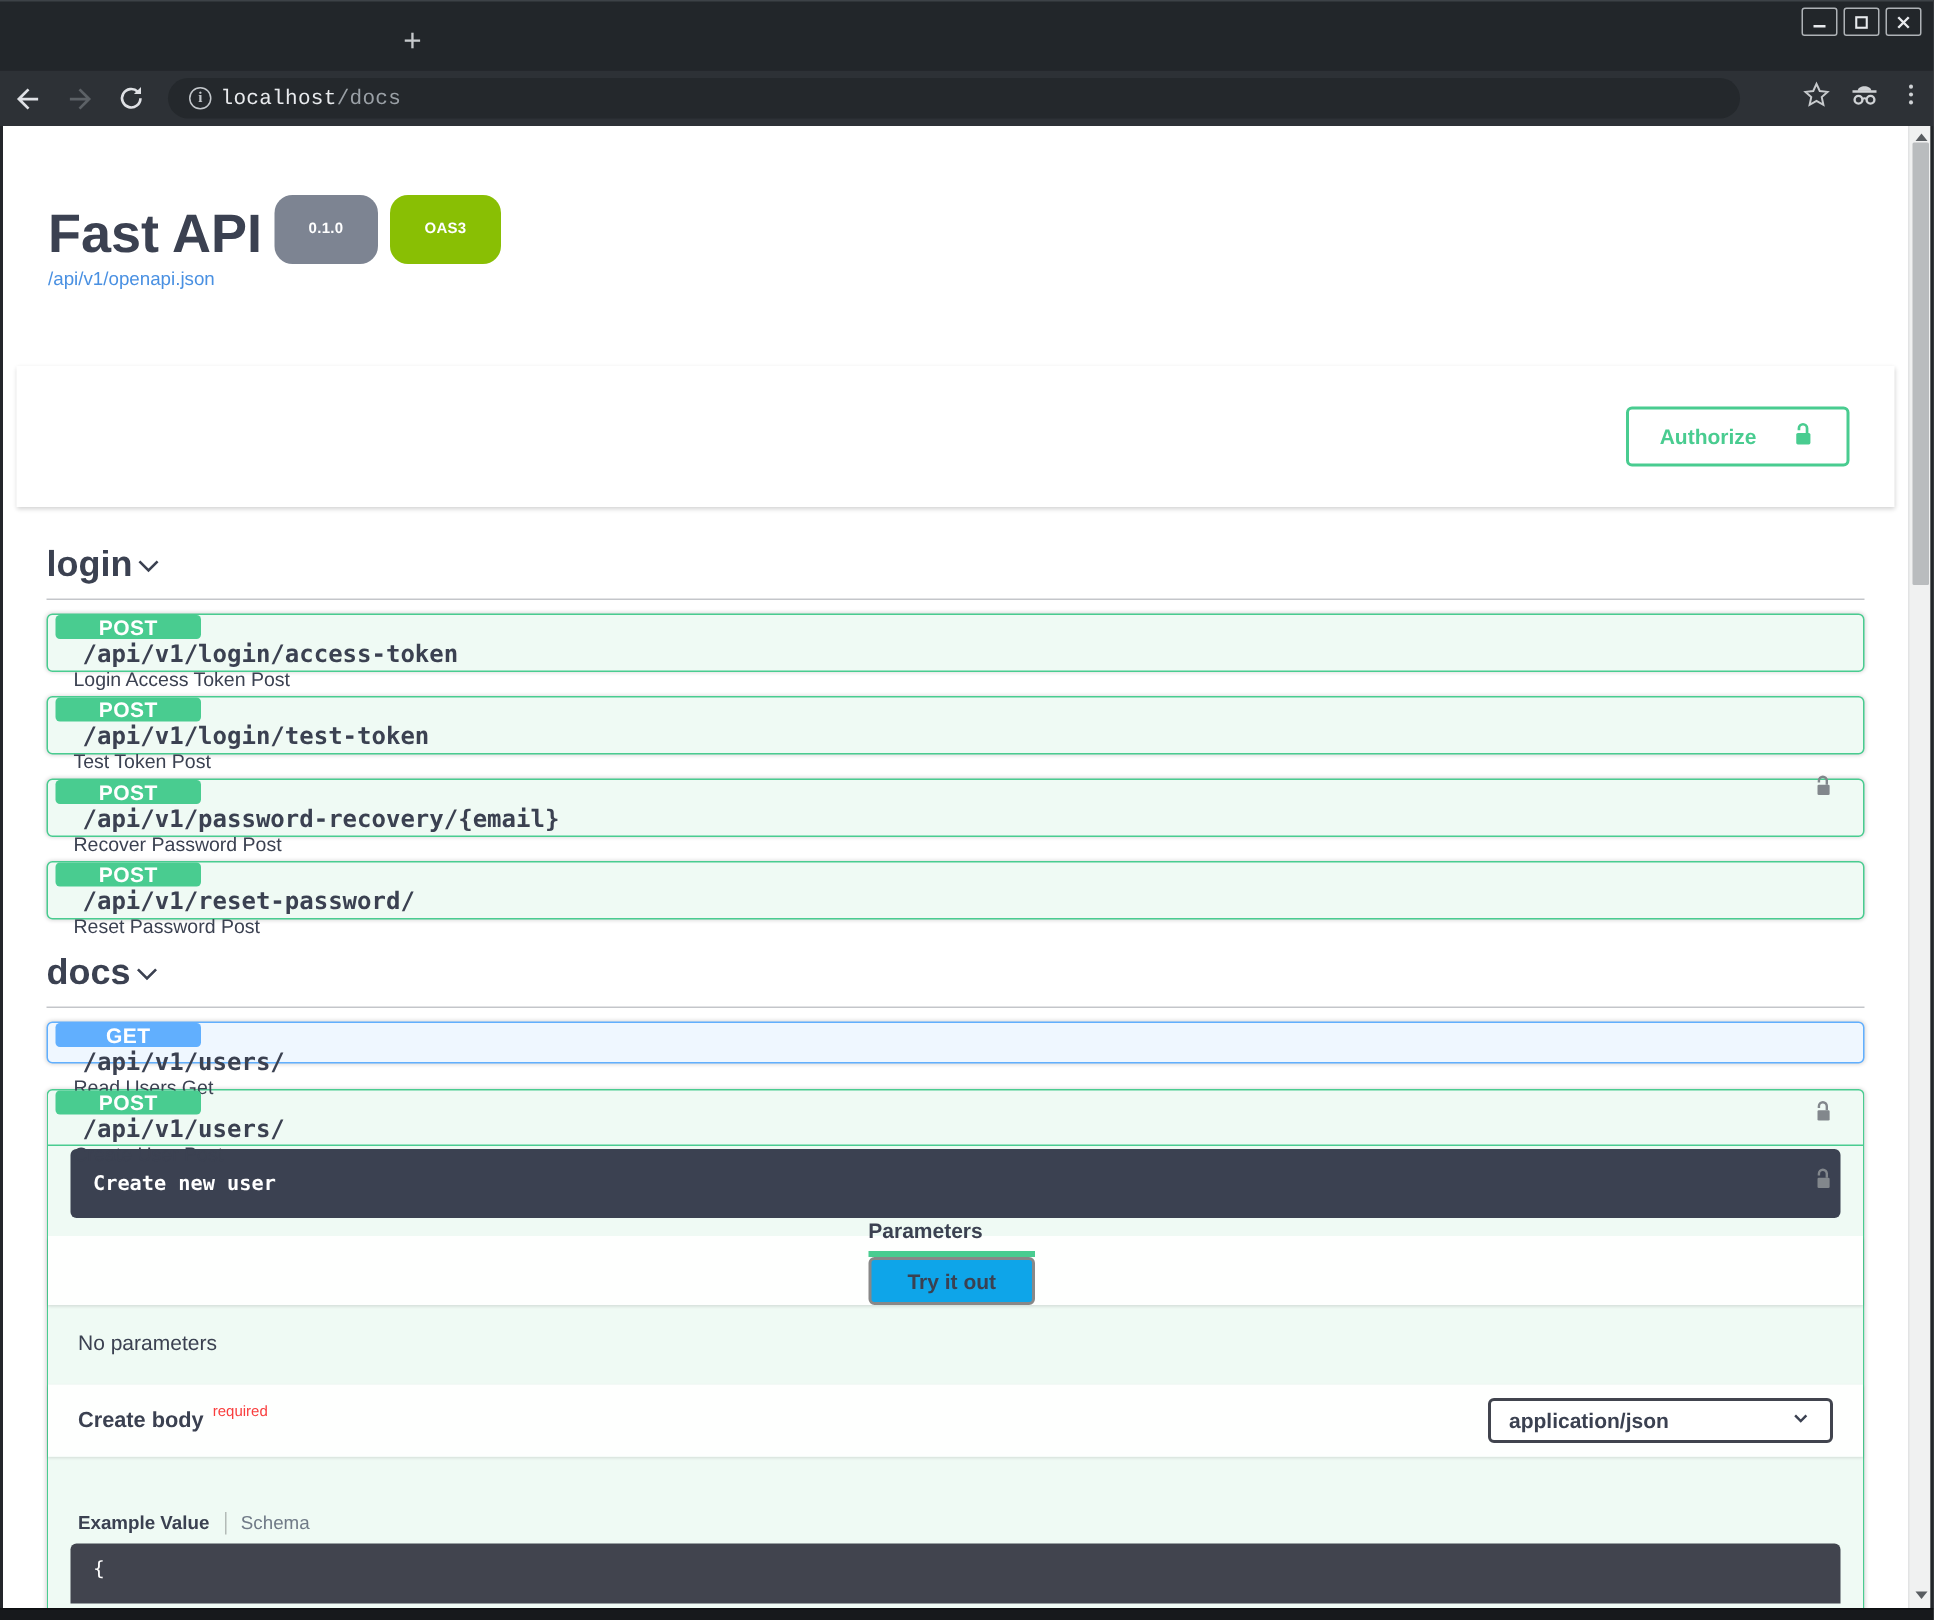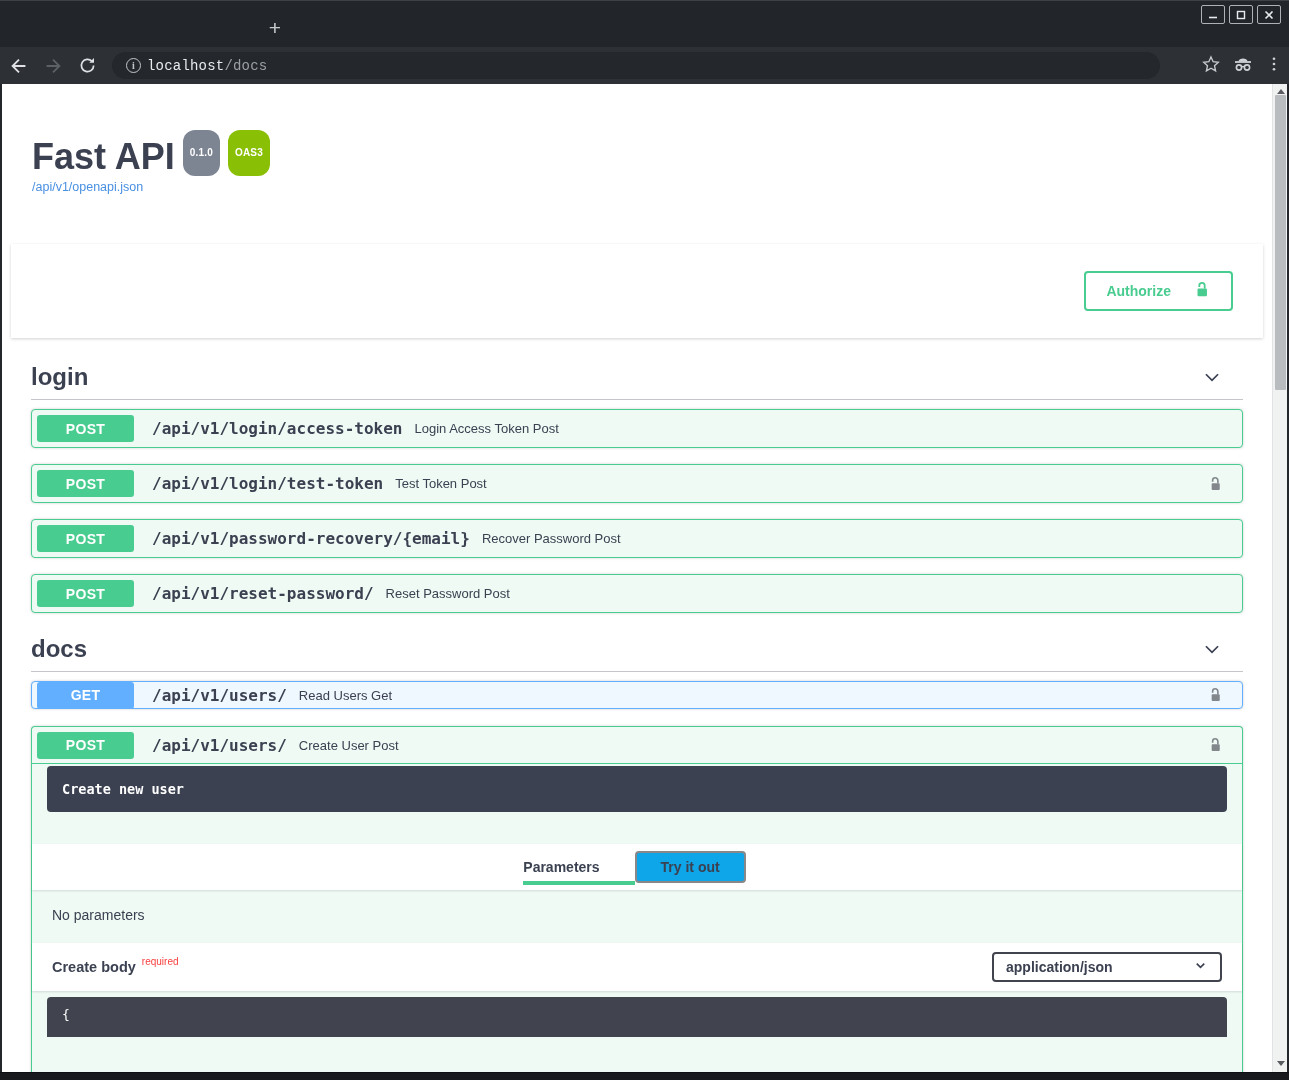--- a/index.html
+++ b/index.html
@@ -53,69 +53,69 @@
   .sb-arrow.up span { border-bottom:5px solid #595d61; }
   .sb-arrow.down span { border-top:5px solid #595d61; }
   .sb-thumb { position:absolute; left:2px; width:11px; top:11px; height:295px; background:#b9bcbe;
               border-radius:1px; }
 
   .content { width:1270px; }
 
   
   .swagger-info { padding:46px 30px 0 30px; }
   h1.api-title { font-size:36px; font-weight:bold; color:#3b4151; line-height:40px; }
-  .badge { display:inline-block; font-size:10px; font-weight:bold; color:#fff; padding:3px 7px;
+  .badge { display:inline-block; font-size:10px; font-weight:bold; color:#fff; padding:3px 23px;
            border-radius:12px; vertical-align:super; margin-left:8px; letter-spacing:.2px; }
   .badge.version { background:var(--version-gray,#7d8492); }
   .badge.oas { background:var(--oas-green,#89bf04); }
   .spec-link { display:inline-block; margin-top:3px; font-size:12.5px; color:var(--link-blue,#4990e2);
                text-decoration:none; }
 
   
   .scheme-container { margin:49px 9px 0 9px; height:94px; background:#fff;
                       box-shadow:0 1px 3px rgba(0,0,0,.18); display:flex; align-items:center;
                       justify-content:flex-end; padding-right:30px; }
   .authorize-btn { display:flex; align-items:center; gap:22px; border:2px solid var(--post-green,#49cc90);
                    border-radius:4px; background:#fff; padding:7px 20px; color:var(--post-green,#49cc90);
                    font-size:14px; font-weight:bold; font-family:"Liberation Sans",sans-serif; }
 
   .wrapper { padding:0 29px; }
 
   
-  .opblock-tag { display:flex; align-items:center; justify-content:space-between; margin-top:19px;
+  .opblock-tag { display:flex; align-items:center; margin-top:19px;
                  padding:6px 20px 8px 0; border-bottom:1px solid rgba(59,65,81,.3); }
   .opblock-tag.users { margin-top:16px; }
   .opblock-tag h3 { font-size:24px; font-weight:600; color:#3b4151; }
 
   
   .opblock { border-radius:4px; margin-top:16px; box-shadow:0 0 3px rgba(0,0,0,.19); }
   .opblock.first { margin-top:9px; }
   .opblock.post { background:#effaf4; border:1px solid var(--post-green,#49cc90); }
   .opblock.get  { background:#eff7ff; border:1px solid var(--get-blue,#61affe); }
-  .opblock-summary { display:flex; align-items:center; height:37px; padding:0 10px 0 5px; }
+  .opblock-summary { display:flex; height:37px; padding:0 10px 0 5px;flex-direction:column; }
   .method-badge { width:97px; height:27px; border-radius:3px; color:#fff; font-size:14px; font-weight:bold;
                   display:flex; align-items:center; justify-content:center; letter-spacing:.3px; }
   .method-badge.post { background:var(--post-green,#49cc90); }
   .method-badge.get  { background:var(--get-blue,#61affe); }
   .op-path { margin-left:18px; font-family:"DejaVu Sans Mono",monospace; font-weight:bold; font-size:16px;
              color:#3b4151; }
   .op-summary { margin-left:12px; font-size:13px; color:#3b4151; }
   .lock-btn { margin-left:auto; margin-right:8px; display:flex; align-items:center; }
 
   
   .opblock.is-open { margin-top:17px; border-radius:4px 4px 0 0; border-bottom:none;
                      padding-bottom:40px; }
   .opblock.is-open .opblock-summary { border-bottom:1px solid var(--post-green,#49cc90); }
   .op-description { margin:2px 15px 0 15px; height:46px; background:#3b4151; border-radius:4px;
                     display:flex; align-items:center; padding:0 15px; }
   .op-description span { color:#fff; font-family:"DejaVu Sans Mono",monospace; font-size:13.5px;
                          font-weight:bold; }
-  .opblock-section-header { margin-top:32px; height:46px; background:rgba(255,255,255,.9);
+  .opblock-section-header { margin-top:12px; height:46px; background:rgba(255,255,255,.9);
                             box-shadow:0 1px 2px rgba(0,0,0,.12); display:flex; align-items:center;
-                            justify-content:center; padding:0 20px 0 15px; }
+                            justify-content:flex-end; padding:0 20px 0 15px;flex-direction:column; }
   .param-tab { font-size:14px; font-weight:bold; color:#3b4151; border-bottom:4px solid var(--post-green,#49cc90);
                padding:9px 35px 6px 0; }
   .tryout-btn { border:2px solid #888; border-radius:4px; background:#0ea5e9; color:#3b4151; font-size:14px;
                 font-weight:bold; padding:6px 24px; font-family:"Liberation Sans",sans-serif; }
   .no-params { padding:17px 20px 20px 20px; font-size:14px; color:#3b4151; }
   .reqbody-header { height:48px; background:rgba(255,255,255,.9); box-shadow:0 1px 2px rgba(0,0,0,.12);
                     display:flex; align-items:center; justify-content:space-between; padding:0 20px; }
   .reqbody-title { font-size:14.5px; font-weight:bold; color:#3b4151; }
   .required-flag { font-size:10px; color:var(--required-red,#f93e3e); vertical-align:top;
                    position:relative; top:-3px; margin-left:6px; font-weight:normal; }
@@ -325,20 +325,25 @@
             <div class="content-type-select">
               <span>application/json</span>
               <span>
                 <svg width="15" height="15" viewBox="0 0 20 20">
                     <path d="M5 7.5 L10 12.5 L15 7.5" fill="none" stroke="#3b4151" stroke-width="2.2"></path>
                   </svg>
               </span>
             </div>
           </div>
 
+          <div class="model-example-tabs">
+            <span class="tab-example">Example Value</span>
+            <span class="tab-divider"></span>
+            <span class="tab-schema">Schema</span>
+          </div>
 
           <div class="code-block">
             <span>{</span>
           </div>
         </div>
 
       </div>
     </div>
 
     <div class="scrollbar">

